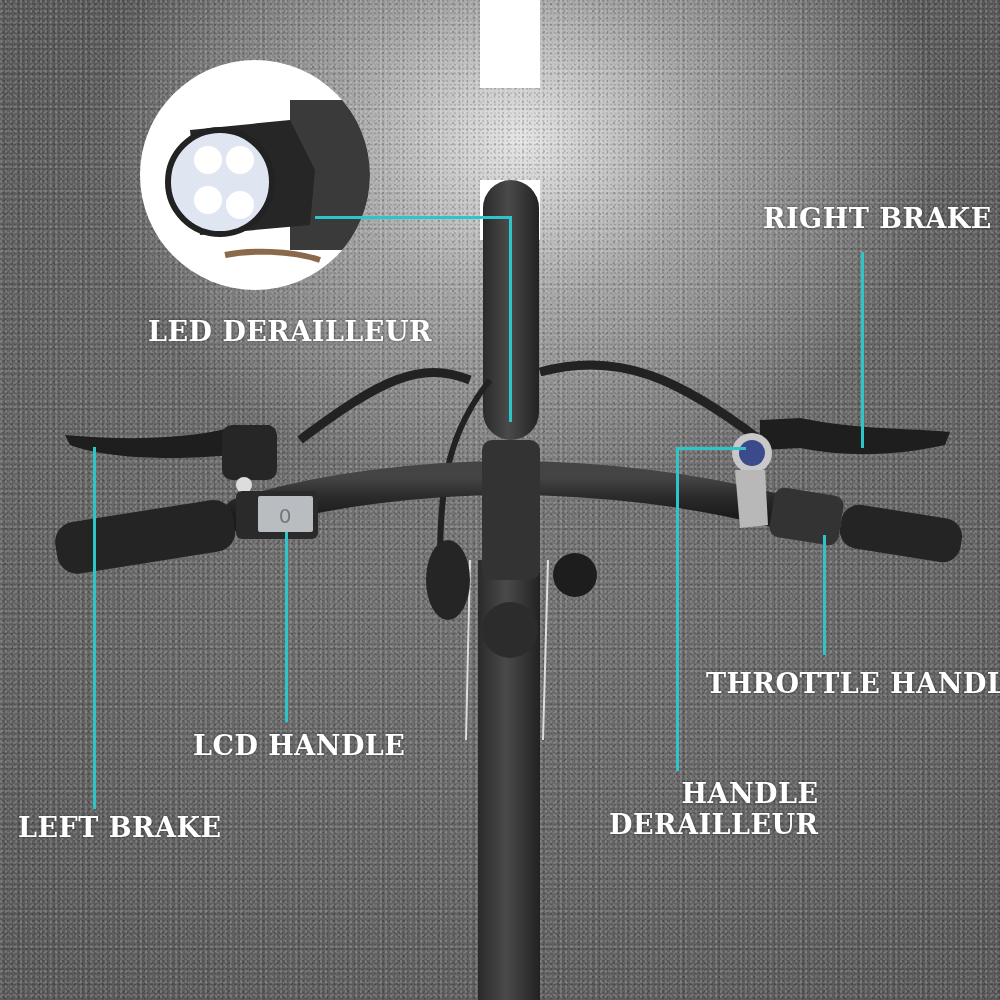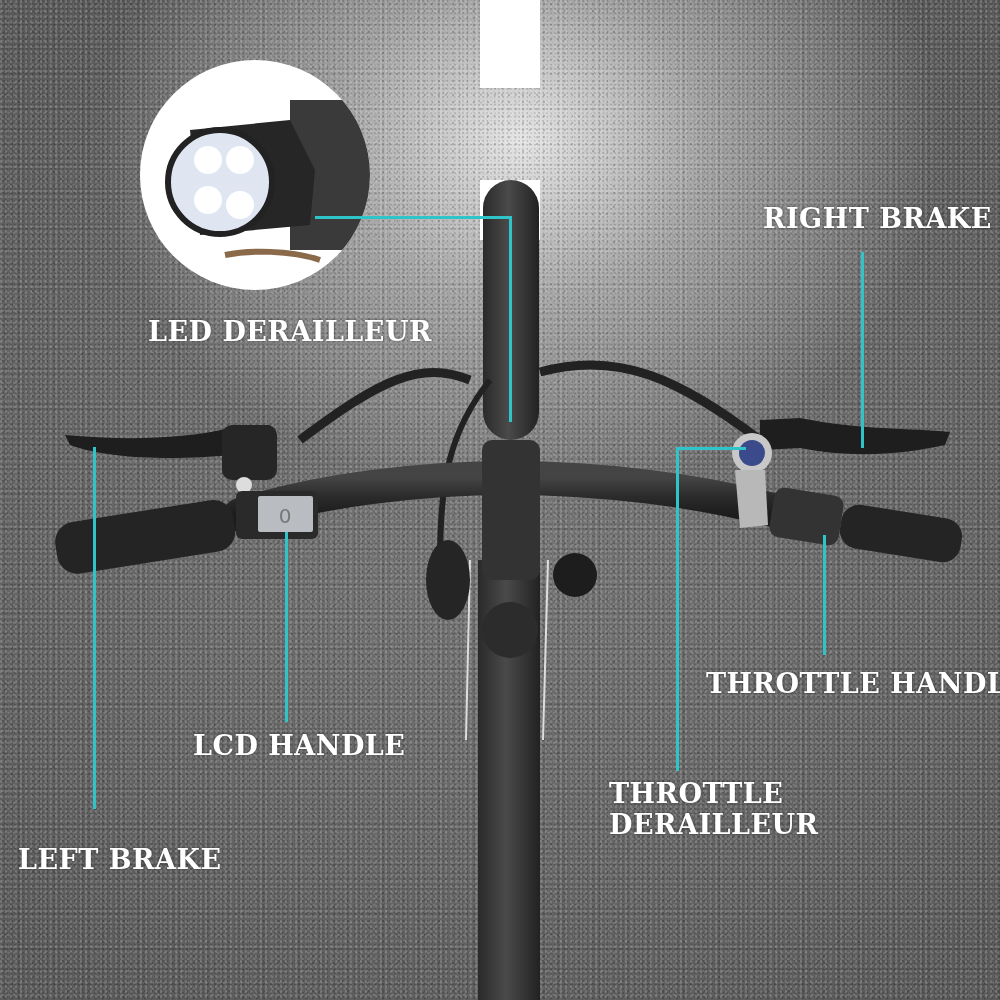--- a/index.html
+++ b/index.html
@@ -11,21 +11,21 @@
   }
   .noise{position:absolute;inset:0;opacity:.35;
     background-image:
       radial-gradient(circle at 20% 30%, rgba(255,255,255,.5) 0 1px, transparent 1.5px),
       radial-gradient(circle at 70% 60%, rgba(0,0,0,.5) 0 1px, transparent 1.5px),
       radial-gradient(circle at 40% 80%, rgba(255,255,255,.4) 0 1px, transparent 1.5px),
       radial-gradient(circle at 85% 15%, rgba(0,0,0,.4) 0 1px, transparent 1.5px);
     background-size:5px 5px,7px 7px,6px 6px,4px 4px;}
   .road-line{position:absolute;background:#fff;}
   .label{position:absolute;color:#fff;font-weight:bold;font-size:27px;letter-spacing:0.5px;white-space:nowrap;
-    text-shadow:0 0 3px rgba(0,0,0,.5);line-height:1.15;}
+    text-shadow:0 0 3px rgba(0,0,0,.5);line-height:1.15;text-align:right;}
   .leader{position:absolute;background:#2ec4c8;}
   svg{position:absolute;left:0;top:0;}
   .inset{position:absolute;left:140px;top:60px;width:230px;height:230px;border-radius:50%;background:#fff;overflow:hidden;}
 </style>
 </head>
 <body>
 
 <div class="canvas">
   <div class="noise"></div>
 
@@ -110,17 +110,17 @@
 
   <div class="leader" style="left:285px;top:532px;width:3px;height:190px;"></div>
 
   <div class="leader" style="left:93px;top:447px;width:3px;height:362px;"></div>
 
   <div class="label" style="left:148px;top:316px;">LED DERAILLEUR</div>
   <div class="label" style="left:763px;top:203px;">RIGHT BRAKE</div>
   <div class="label" style="left:706px;top:668px;">THROTTLE HANDLE</div>
   <div class="label" style="left:193px;top:730px;">LCD HANDLE</div>
   <div class="label" style="left:609px;top:778px;">
-    <div>THROTTLE</div>
+    <div>HANDLE</div>
     <div>DERAILLEUR</div>
   </div>
-  <div class="label" style="left:18px;top:812px;margin-top:32px;">LEFT BRAKE</div>
+  <div class="label" style="left:18px;top:812px;">LEFT BRAKE</div>
 </div>
 
 </body></html>

